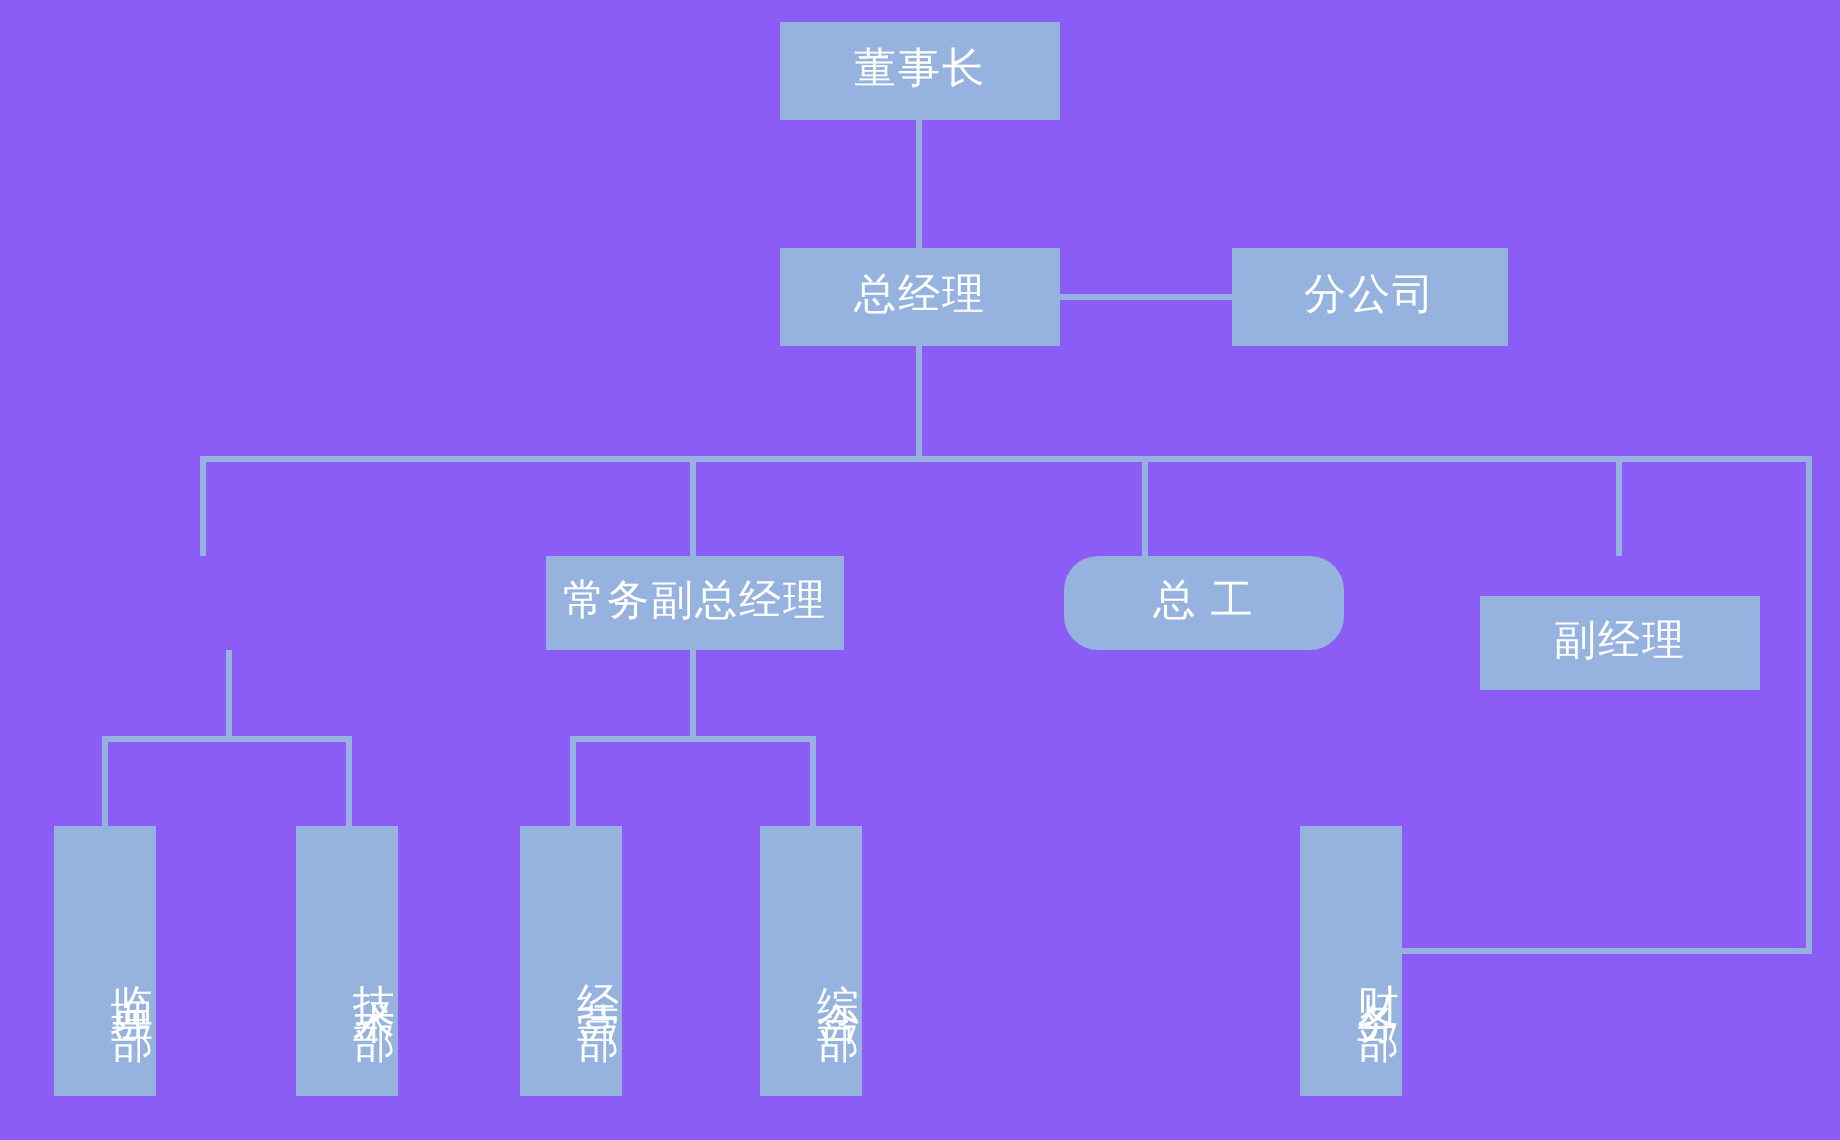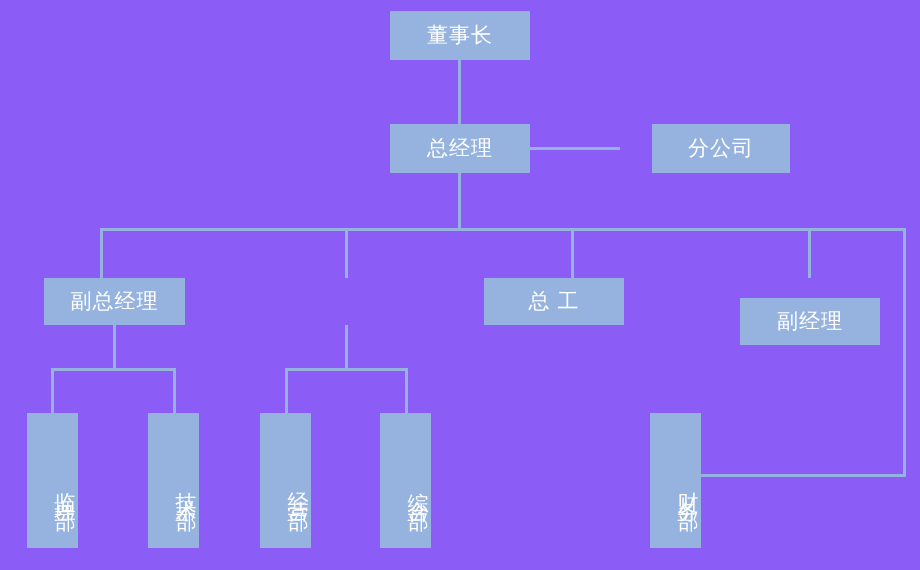--- a/index.html
+++ b/index.html
@@ -80,26 +80,26 @@
 
   <div class="conn vline" style="left:345px; top:325px; height:45px;"></div>
   <div class="conn hline" style="left:285px; top:368px; width:123px;"></div>
   <div class="conn vline" style="left:285px; top:368px; height:46px;"></div>
   <div class="conn vline" style="left:405px; top:368px; height:46px;"></div>
 
   <div class="node h" style="left:390px; top:11px; width:140px; height:49px;">董事长</div>
 
   <div class="node h" style="left:390px; top:124px; width:140px; height:49px;text-align:right;">总经理</div>
 
-  <div class="node h" style="left:652px; top:124px; width:138px; height:49px;">分公司</div>
-
-  <div class="node h" style="left:44px; top:278px; width:141px; height:47px;">副总经理</div>
+  <div class="node h" style="left:616px; top:124px; width:138px; height:49px;">分公司</div>
 
 
-  <div class="node h" style="left:484px; top:278px; width:140px; height:47px;">总 工</div>
+  <div class="node h" style="left:273px; top:278px; width:149px; height:47px;">常务副总经理</div>
+
+  <div class="node h" style="left:532px; top:278px; width:140px; height:47px;border-radius:17px;">总 工</div>
 
   <div class="node h" style="left:740px; top:278px; width:140px; height:47px;margin-top:20px;">副经理</div>
 
   <div class="node v" style="left:27px; top:413px; width:51px; height:135px;">监理部</div>
 
   <div class="node v" style="left:148px; top:413px; width:51px; height:135px;">技术部</div>
 
   <div class="node v" style="left:260px; top:413px; width:51px; height:135px;">经营部</div>
 
   <div class="node v" style="left:380px; top:413px; width:51px; height:135px;">综合部</div>

